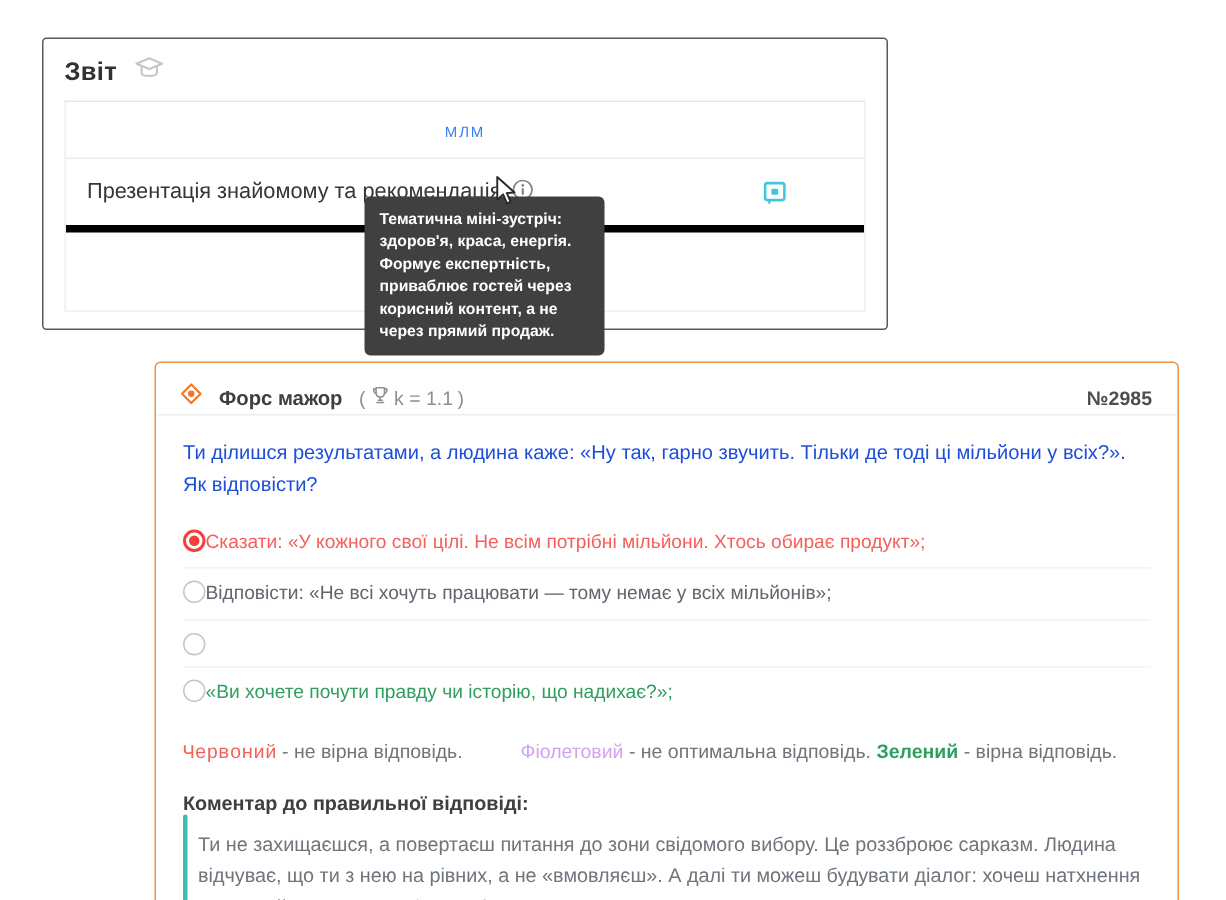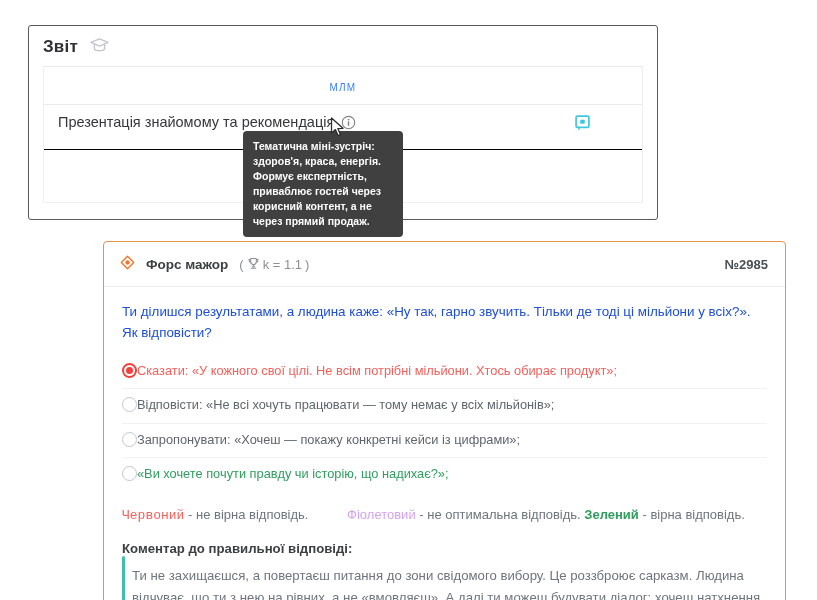--- a/index.html
+++ b/index.html
@@ -15,21 +15,21 @@
     height: 600px;
     overflow: hidden;
     background: #ffffff;
   }
 
   
   .report-panel {
     position: absolute;
     left: 28px;
     top: 25px;
-    width: 630px;
+    width: 564px;
     height: 195px;
     border: 1px solid #5a5a5a;
     border-radius: 3px;
     background: #ffffff;
     box-sizing: border-box;
   }
   .report-title-row {
     display: flex;
     align-items: center;
     gap: 12px;
@@ -59,22 +59,22 @@
     padding: 10px 0 9px 0;
     text-align: center;
   }
   .th-label {
     font-size: 10px;
     color: #3b82f6;
     letter-spacing: 1.2px;
   }
   .td-row {
     display: flex;
-    align-items: flex-start;
-    border-bottom: 1px solid #000000;
+    align-items: center;
+    border-bottom: 5px solid #000000;
     padding: 9px 0 9px 14px;
     min-height: 26px;
   }
   .td-text {
     font-size: 14.5px;
     color: #33363a;
     white-space: nowrap;
   }
   .info-icon-wrap {
     margin-left: 7px;
@@ -124,21 +124,21 @@
     top: 241px;
     width: 683px;
     border: 1px solid #e8914b;
     border-radius: 4px;
     background: #ffffff;
     box-sizing: border-box;
   }
   .q-head {
     display: flex;
     align-items: center;
-    padding: 13px 17px 12px 16px;
+    padding: 13px 17px 1px 16px;
     border-bottom: 1px solid #eceef0;
   }
   .q-head-left {
     display: flex;
     align-items: center;
     gap: 11px;
   }
   .q-topic {
     font-size: 13.5px;
     font-weight: bold;
@@ -336,21 +336,20 @@
         <span class="opt-label c-red">Сказати: «У кожного свої цілі. Не всім потрібні мільйони. Хтось обирає продукт»;</span>
       </div>
 
       <div class="opt">
         <span class="radio"></span>
         <span class="opt-label">Відповісти: «Не всі хочуть працювати — тому немає у всіх мільйонів»;</span>
       </div>
 
       <div class="opt">
         <span class="radio"></span>
-        <span class="opt-label">Запропонувати: «Хочеш — покажу конкретні кейси із цифрами»;</span>
       </div>
 
       <div class="opt">
         <span class="radio"></span>
         <span class="opt-label c-green">«Ви хочете почути правду чи історію, що надихає?»;</span>
       </div>
 
       <div class="legend">
         <span class="lg-red">Червоний</span><span> - не вірна відповідь. </span><span class="lg-violet">Фіолетовий</span><span> - не оптимальна відповідь. </span><span class="lg-green">Зелений</span><span> - вірна відповідь.</span>
       </div>

